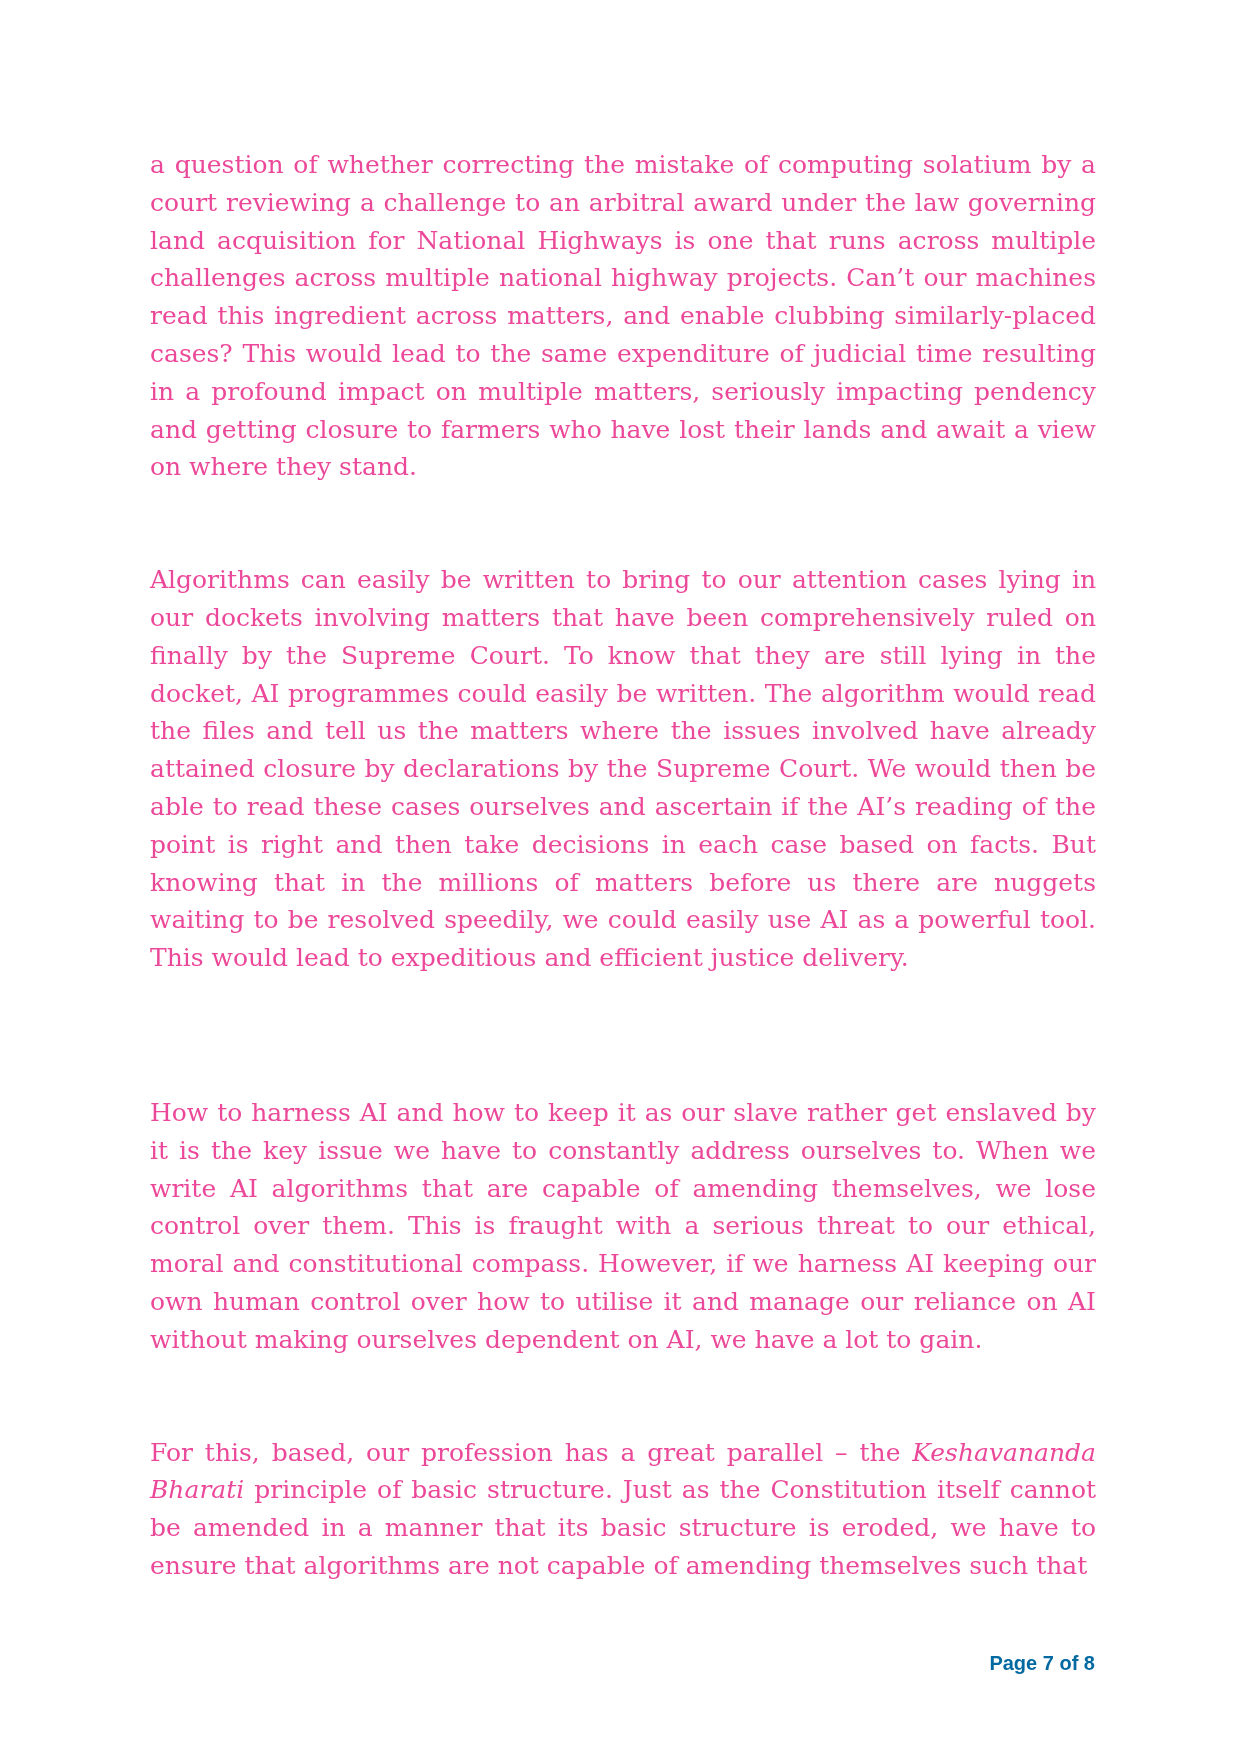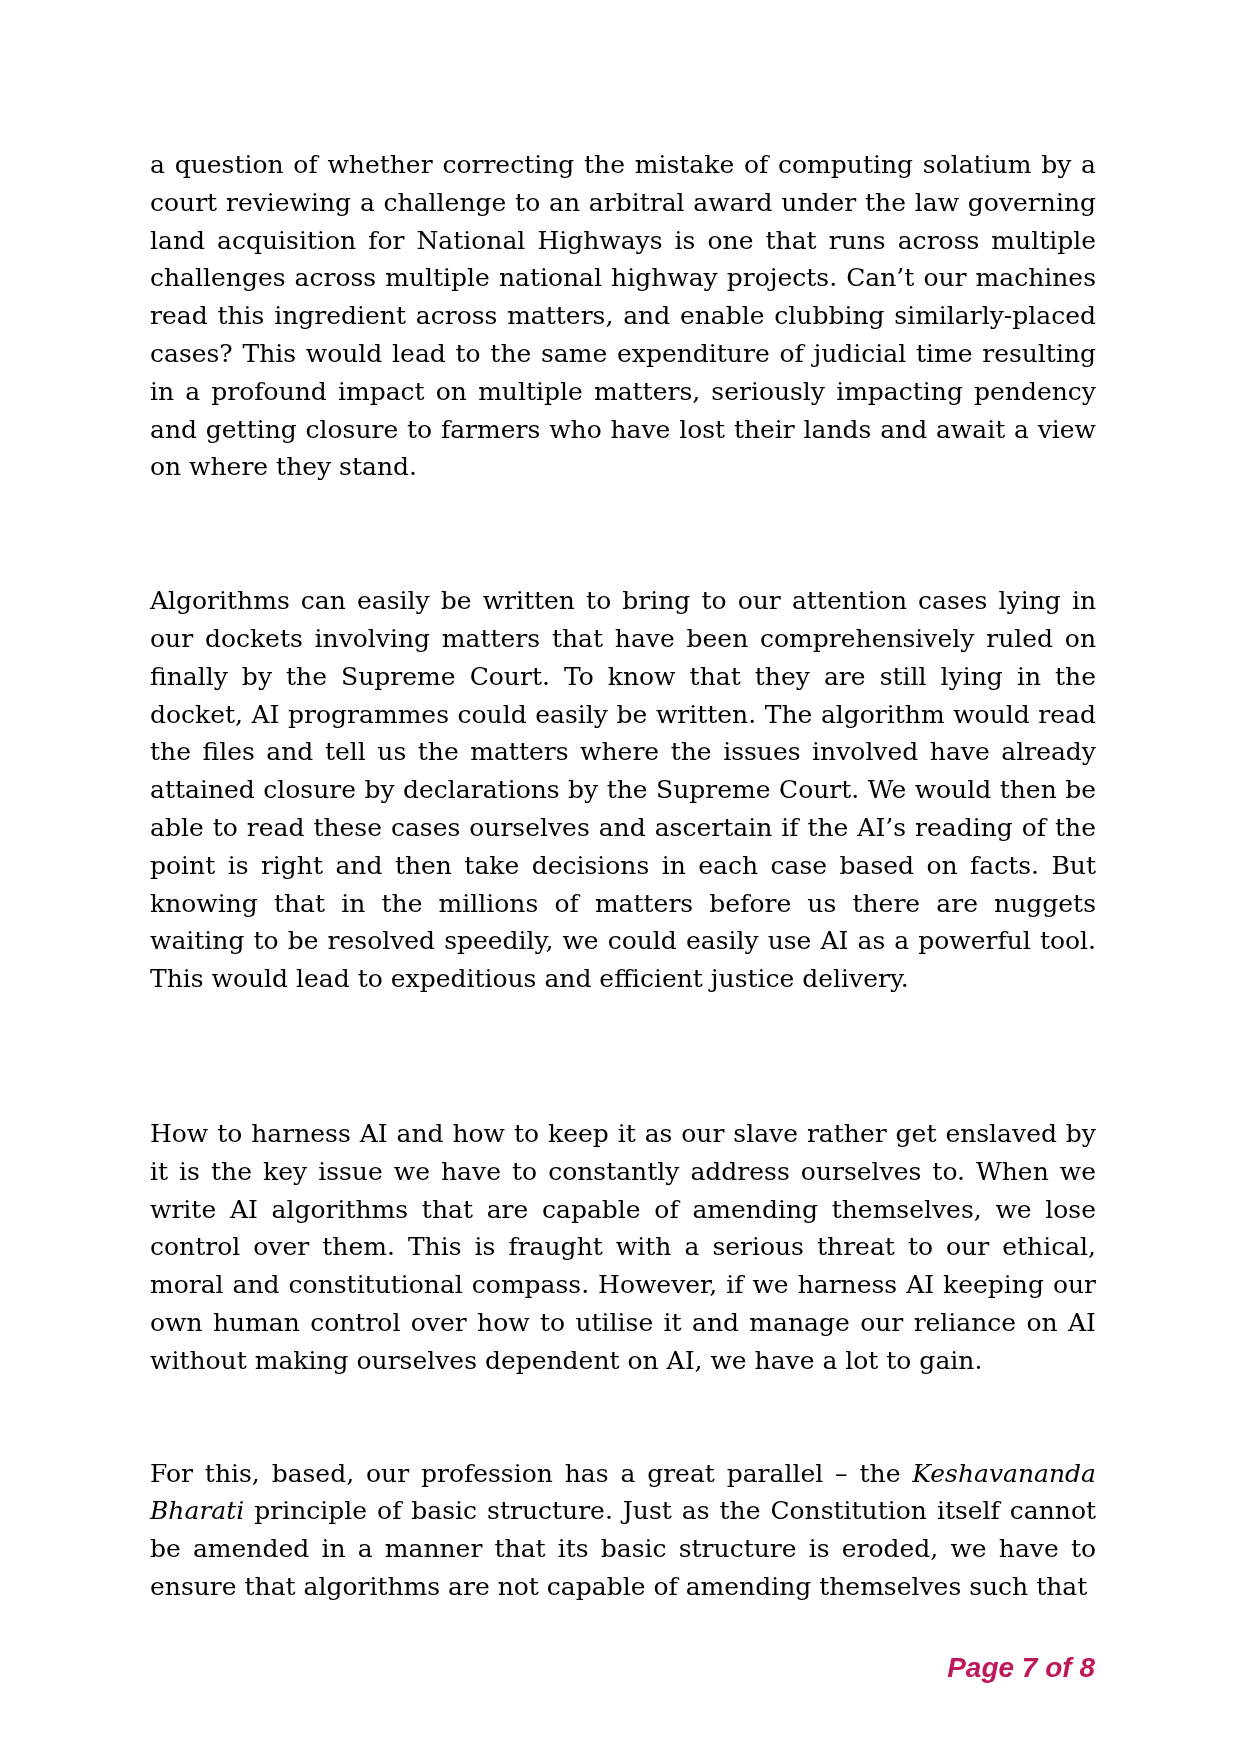--- a/index.html
+++ b/index.html
@@ -1,31 +1,31 @@
 <!DOCTYPE html>
 <html><head>
   <meta charset="utf-8">
   <style>
     html, body { margin: 0; padding: 0; background: #ffffff; }
     body { width: 1241px; height: 1755px; position: relative; overflow: hidden; }
     .page {
       position: absolute; left: 150px; top: 146px; width: 946px;
       font-family: "DejaVu Serif", "Liberation Serif", serif;
-      font-size: 25px; line-height: 37.8px; color: #000000;
+      font-size: 25px; line-height: 37.8px; color: #ec4899;
       text-align: justify;
     }
     .para { margin: 0; }
-    .gap1 { margin-top: 96px; }
+    .gap1 { margin-top: 75px; }
     .gap2 { margin-top: 117px; }
     .gap3 { margin-top: 75px; }
     .para em { font-style: italic; }
     .footer {
       position: absolute; top: 1652px; right: 146px;
-      font-family: "Liberation Sans", sans-serif; font-weight: bold; font-style: italic;
-      font-size: 28px; color: #be185d;
+      font-family: "Liberation Sans", sans-serif; font-weight: bold; 
+      font-size: 20px; color: #0369a1;
     }
   </style>
 </head>
 <body>
 
 <div class="page">
   <p class="para">a question of whether correcting the mistake of computing solatium by a court reviewing a challenge to an arbitral award under the law governing land acquisition for National Highways is one that runs across multiple challenges across multiple national highway projects.  Can’t our machines read this ingredient across matters, and enable clubbing similarly-placed cases?  This would lead to the same expenditure of judicial time resulting in a profound impact on multiple matters, seriously impacting pendency and getting closure to farmers who have lost their lands and await a view on where they stand.</p>
   <p class="para gap1">Algorithms can easily be written to bring to our attention cases lying in our dockets involving matters that have been comprehensively ruled on finally by the Supreme Court.  To know that they are still lying in the docket, AI programmes could easily be written.  The algorithm would read the files and tell us the matters where the issues involved have already attained closure by declarations by the Supreme Court.  We would then be able to read these cases ourselves and ascertain if the AI’s reading of the point is right and then take decisions in each case based on facts. But knowing that in the millions of matters before us there are nuggets waiting to be resolved speedily, we could easily use AI as a powerful tool. This would lead to expeditious and efficient justice delivery.</p>
   <p class="para gap2">How to harness AI and how to keep it as our slave rather get enslaved by it is the key issue we have to constantly address ourselves to. When we write AI algorithms that are capable of amending themselves, we lose control over them.  This is fraught with a serious threat to our ethical, moral and constitutional compass.  However, if we harness AI keeping our own human control over how to utilise it and manage our reliance on AI without making ourselves dependent on AI, we have a lot to gain.</p>
   <p class="para gap3"><span>For this, based, our profession has a great parallel – the </span><em>Keshavananda Bharati</em><span> principle of basic structure. Just as the Constitution itself cannot be amended in a manner that its basic structure is eroded, we have to ensure that algorithms are not capable of amending themselves such that</span></p>

